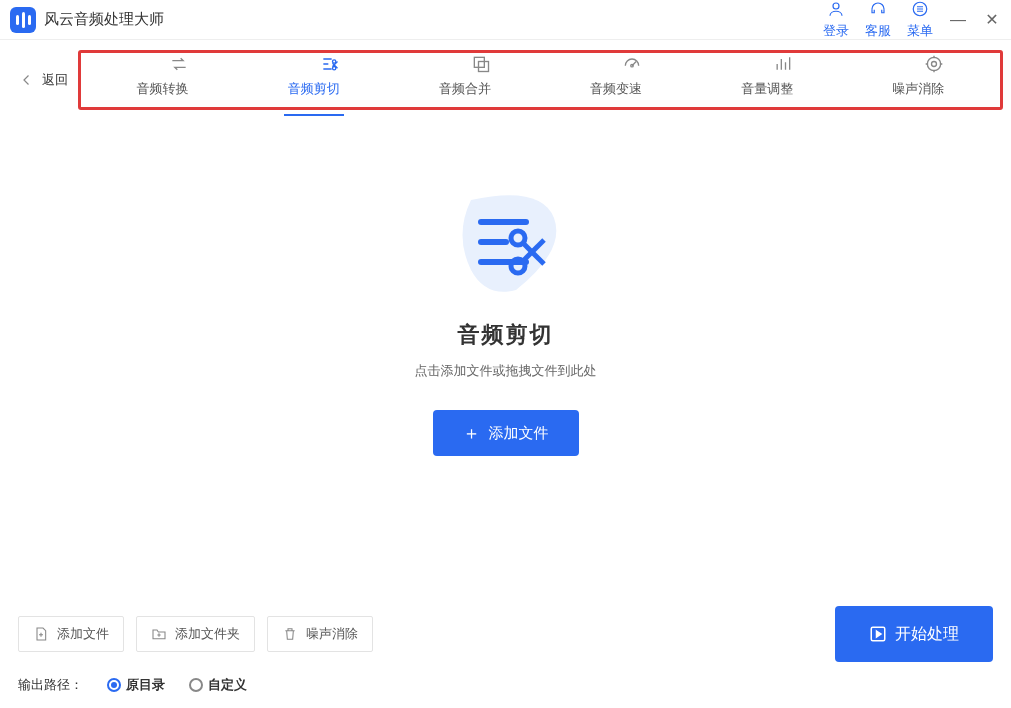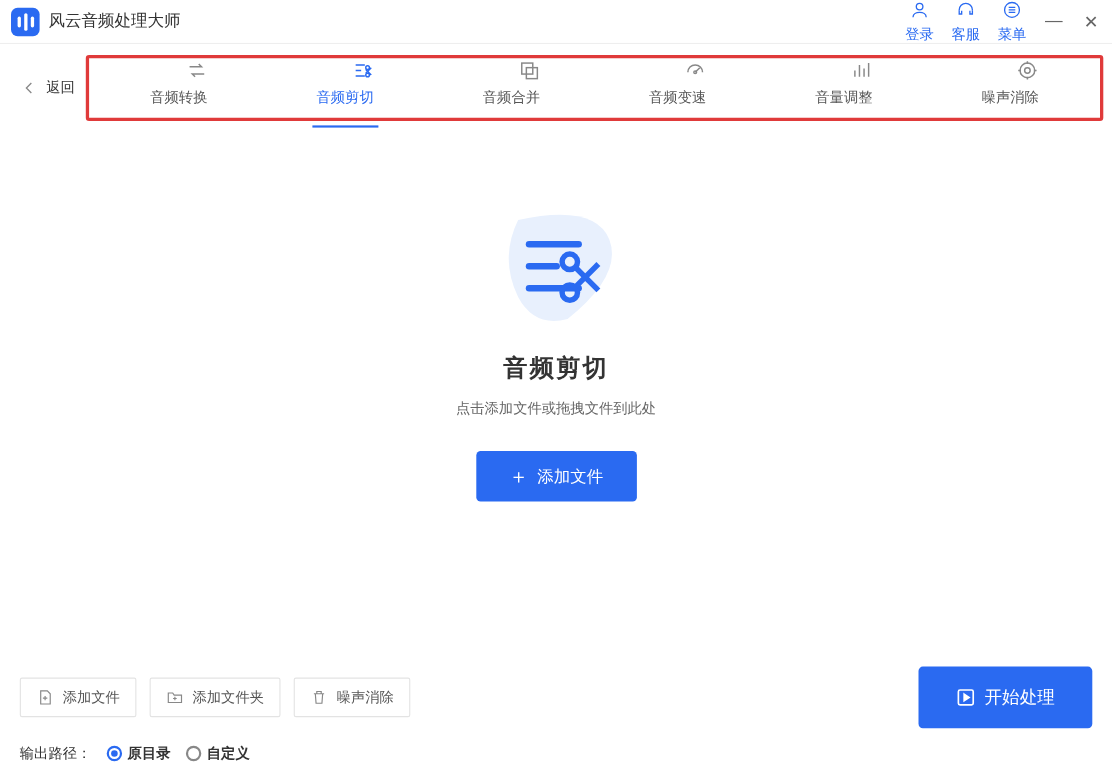--- a/index.html
+++ b/index.html
@@ -159,21 +159,21 @@
     font-size: 16px;
     display: flex;
     align-items: center;
     gap: 8px;
     border-radius: 4px;
     cursor: pointer;
   }
   .bottom-row2 {
     display: flex;
     align-items: center;
-    gap: 14px;
+    gap: 24px;
     margin-top: 14px;
     font-size: 13px;
   }
   .radio {
     display: inline-flex;
     align-items: center;
     gap: 5px;
     cursor: pointer;
     font-weight: bold;
   }

